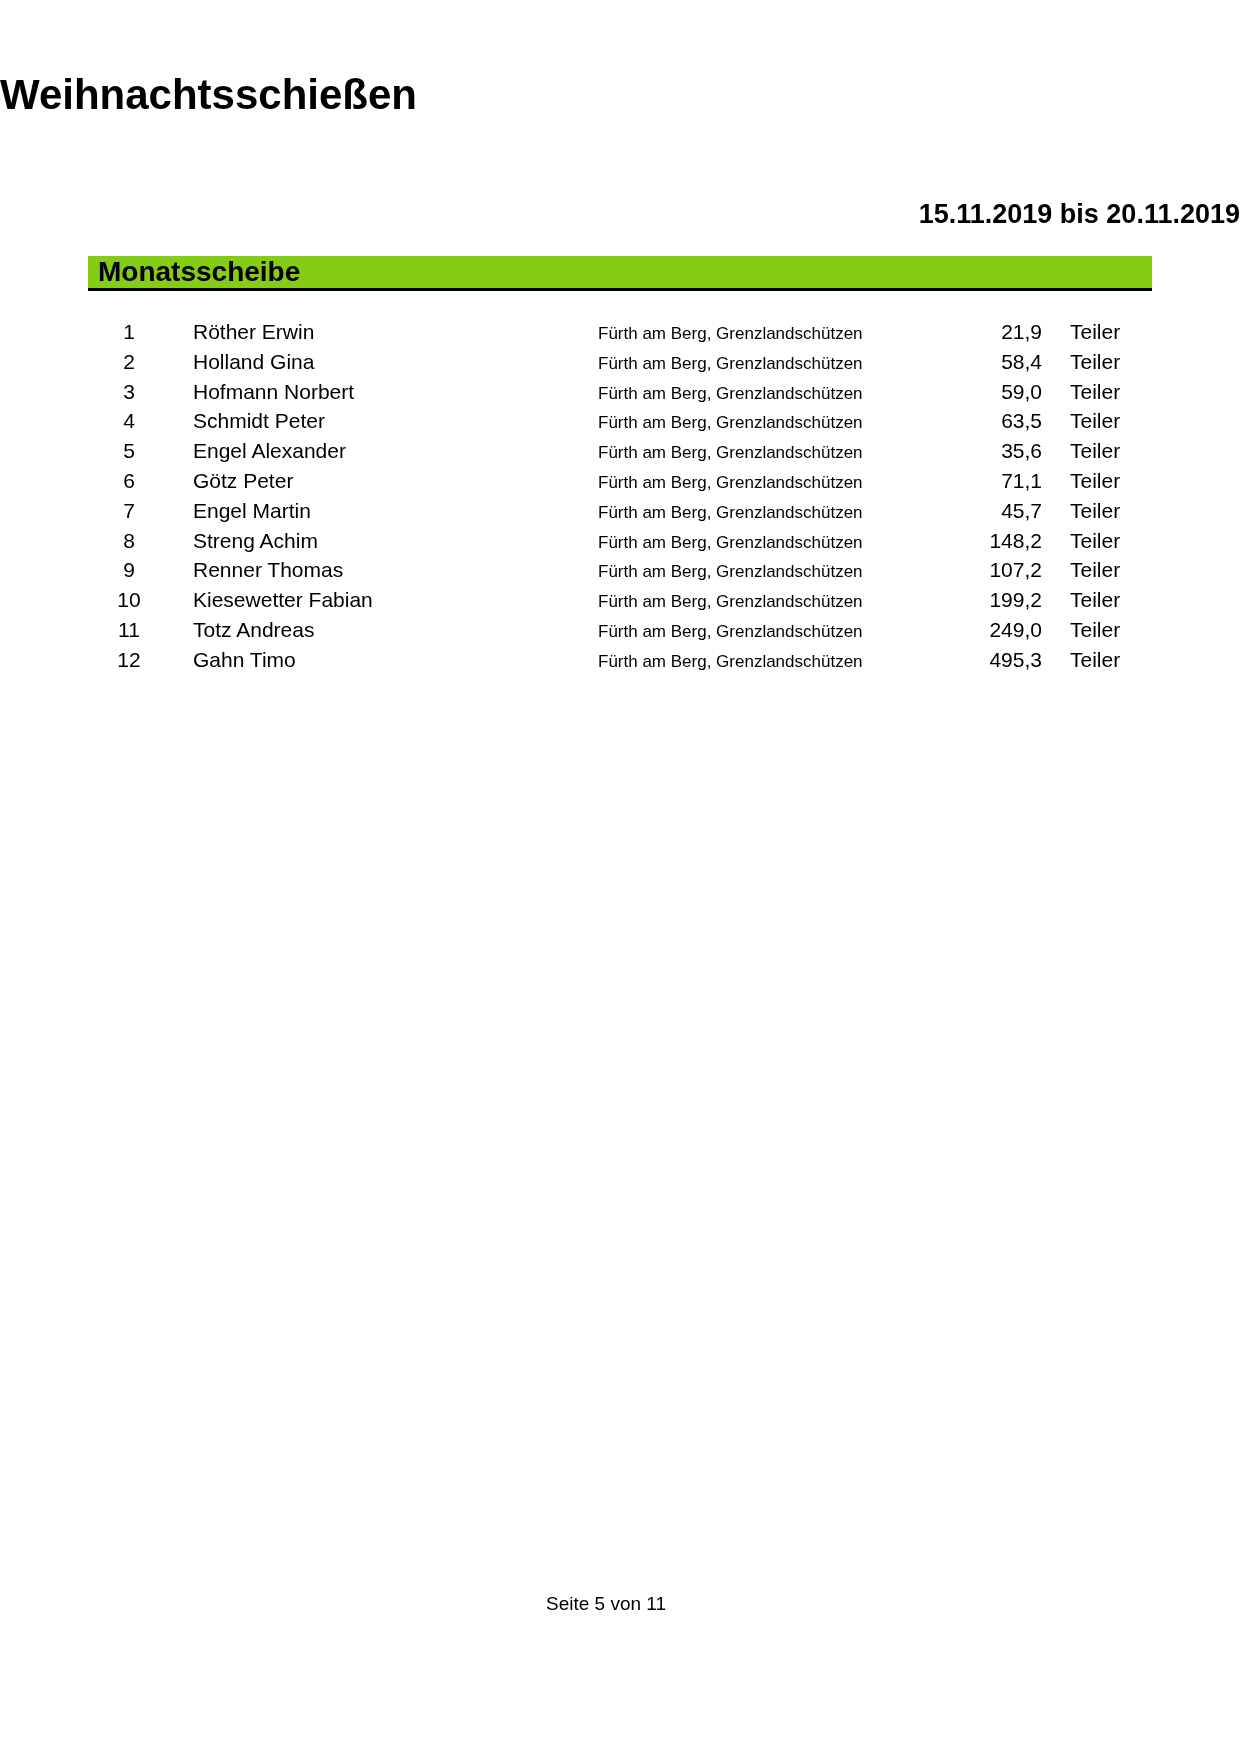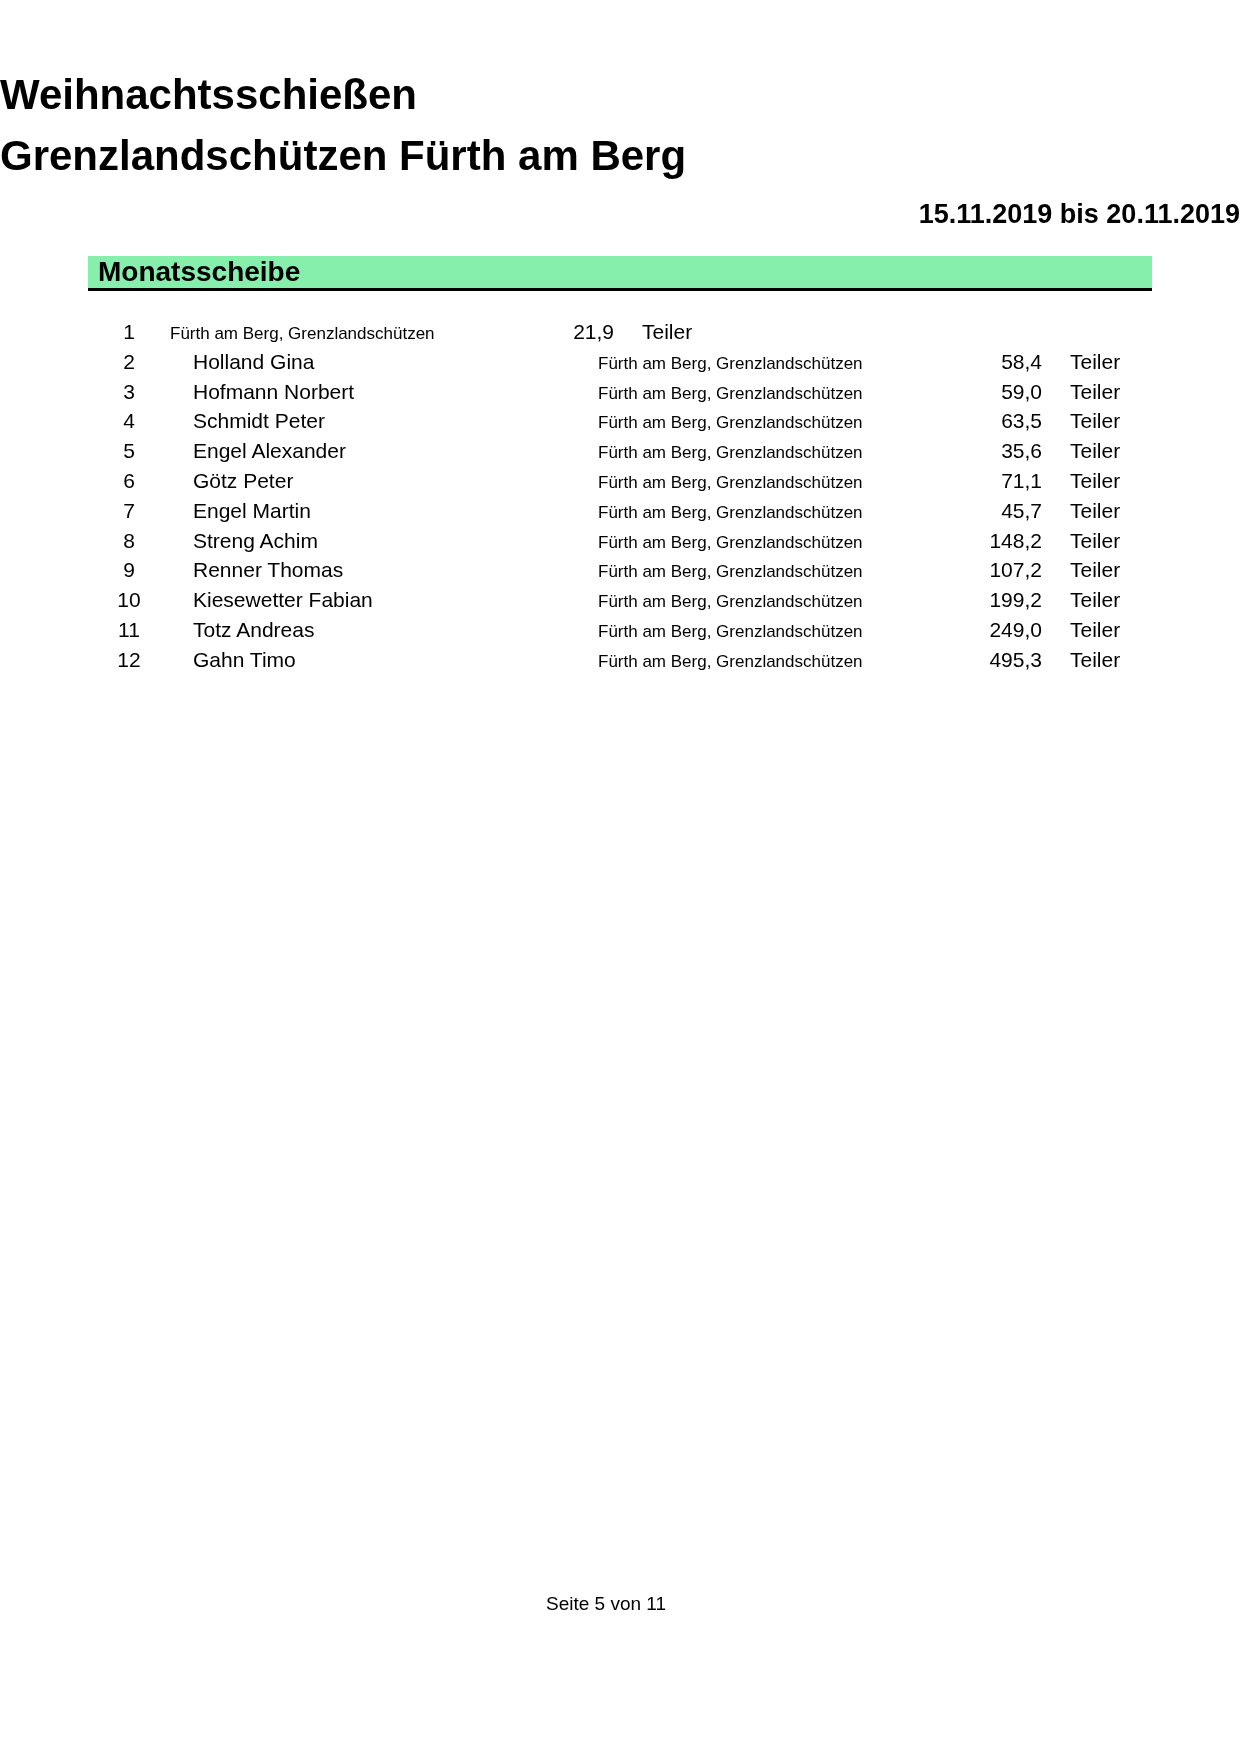--- a/index.html
+++ b/index.html
@@ -35,21 +35,21 @@
     font-size: 27px;
     font-weight: bold;
     line-height: 30px;
   }
   .section-bar {
     position: absolute;
     left: 88px;
     top: 256px;
     width: 1064px;
     height: 35px;
-    background: #86efac;
+    background: #84cc16;
     border-bottom: 3px solid #000000;
     font-size: 28px;
     font-weight: bold;
     line-height: 31px;
     padding-left: 10px;
   }
   .results {
     position: absolute;
     left: 88px;
     top: 317px;
@@ -77,30 +77,30 @@
     font-size: 19px;
     line-height: 24px;
   }
 </style>
 </head>
 <body>
 
 <div class="page">
 
   <div class="doc-title title-1">Weihnachtsschießen</div>
-  <div class="doc-title title-2">Grenzlandschützen Fürth am Berg</div>
   <div class="subtitle">15.11.2019 bis 20.11.2019</div>
 
   <div class="section-bar">
     <span>Monatsscheibe</span>
   </div>
 
   <div class="results" id="results">
   <div class="row">
     <span class="c-rank">1</span>
+    <span class="c-name">Röther Erwin</span>
     <span class="c-club">Fürth am Berg, Grenzlandschützen</span>
     <span class="c-val">21,9</span>
     <span class="c-unit">Teiler</span>
   </div>
 
   <div class="row">
     <span class="c-rank">2</span>
     <span class="c-name">Holland Gina</span>
     <span class="c-club">Fürth am Berg, Grenzlandschützen</span>
     <span class="c-val">58,4</span>

